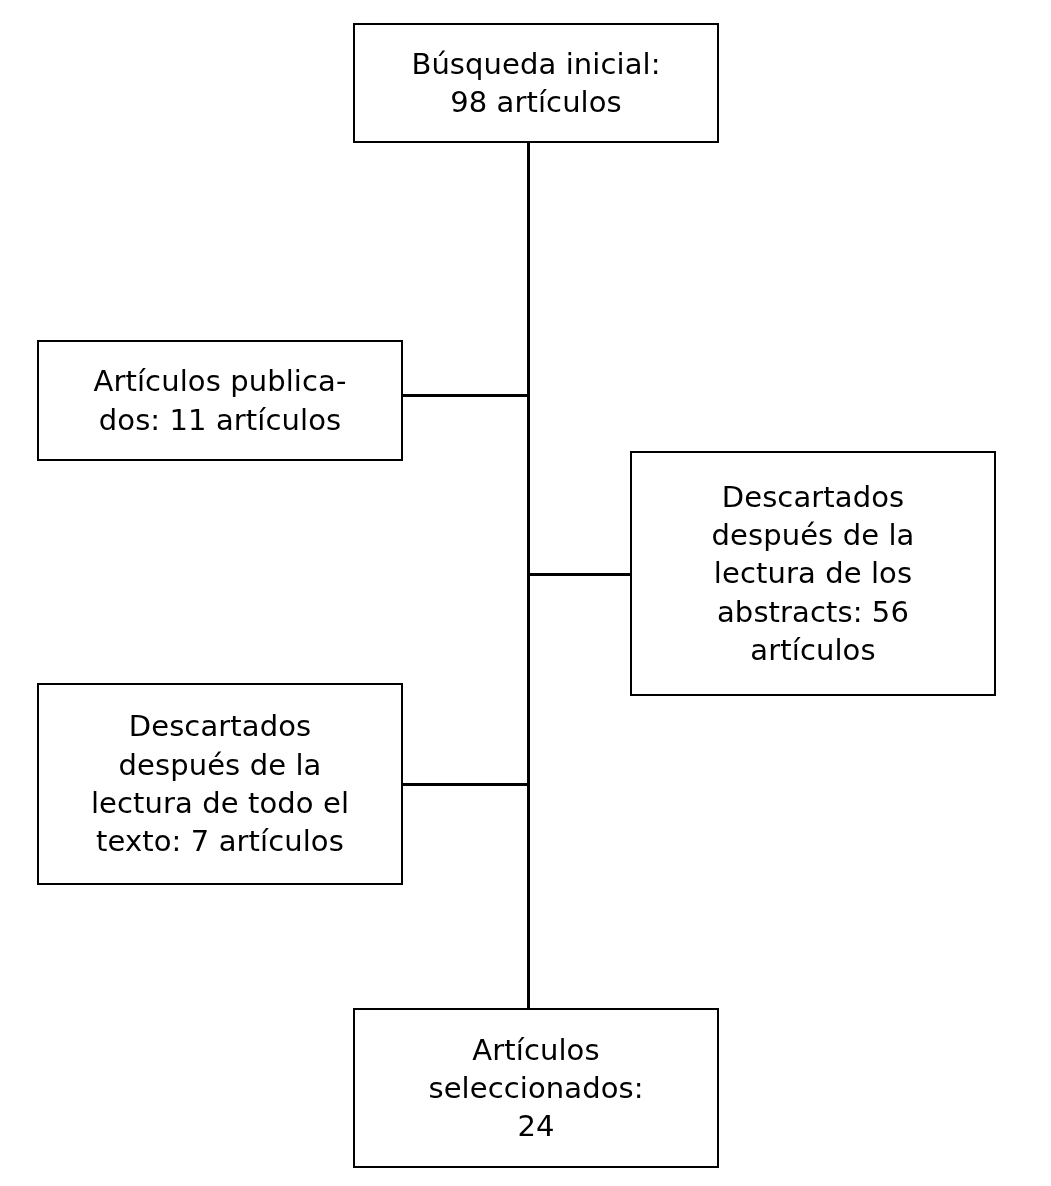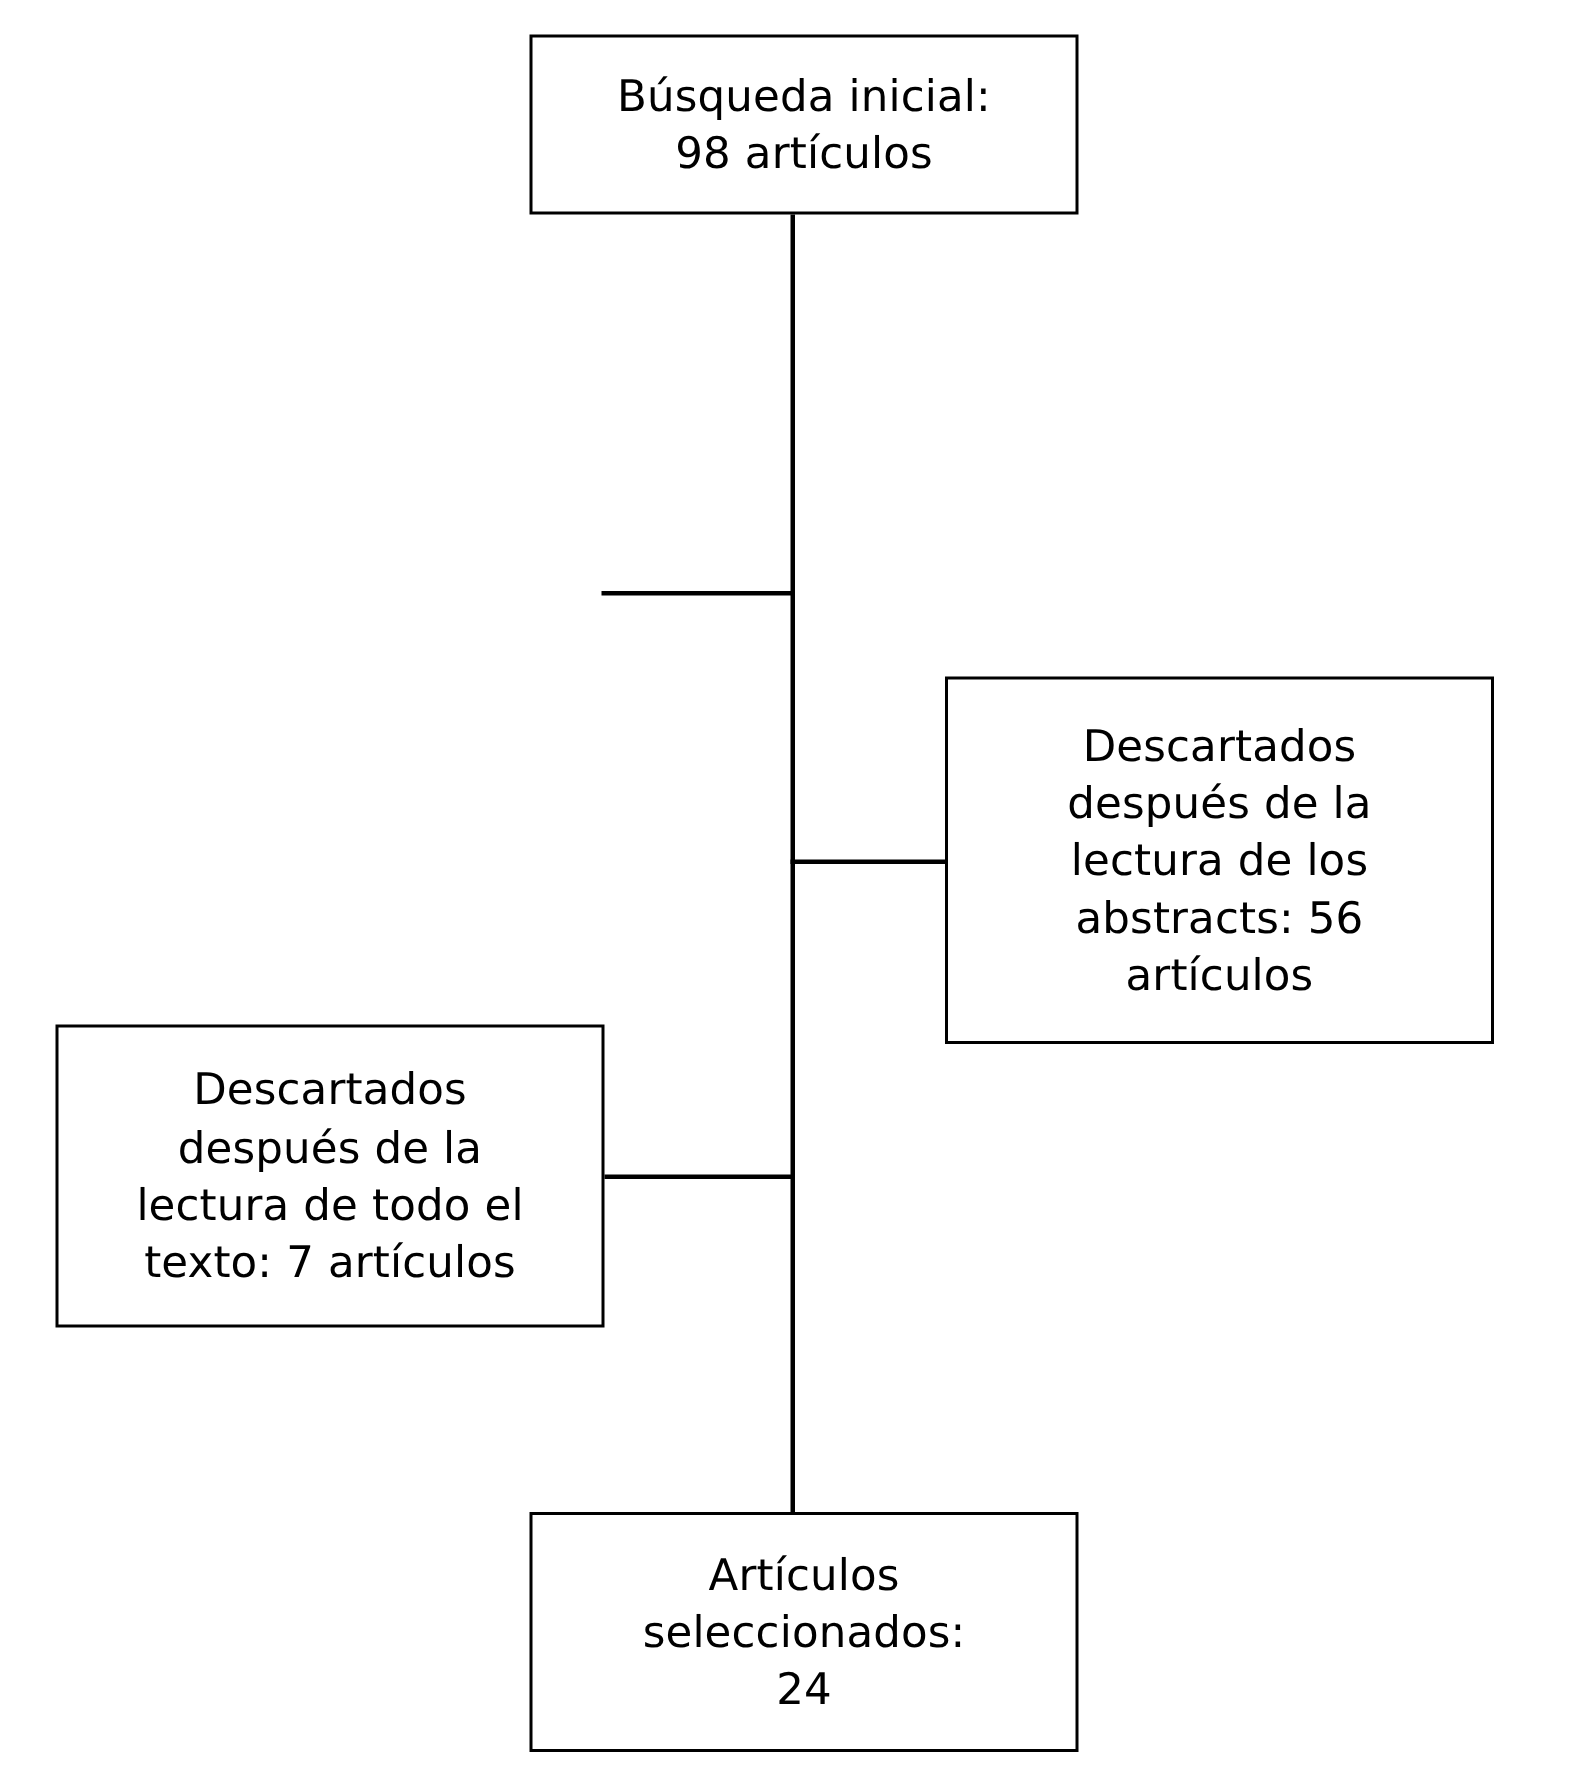--- a/index.html
+++ b/index.html
@@ -111,20 +111,24 @@
 
   <div class="connector h" id="branch-abstracts"></div>
 
   <div class="connector h" id="branch-fulltext"></div>
 
   <div class="node" id="node-initial-search">
     <div class="node-text">Búsqueda inicial:
 98 artículos</div>
   </div>
 
+  <div class="node" id="node-published">
+    <div class="node-text">Artículos publica-
+dos: 11 artículos</div>
+  </div>
 
   <div class="node" id="node-discarded-abstracts">
     <div class="node-text">Descartados
 después de la
 lectura de los
 abstracts: 56
 artículos</div>
   </div>
 
   <div class="node" id="node-discarded-fulltext">

